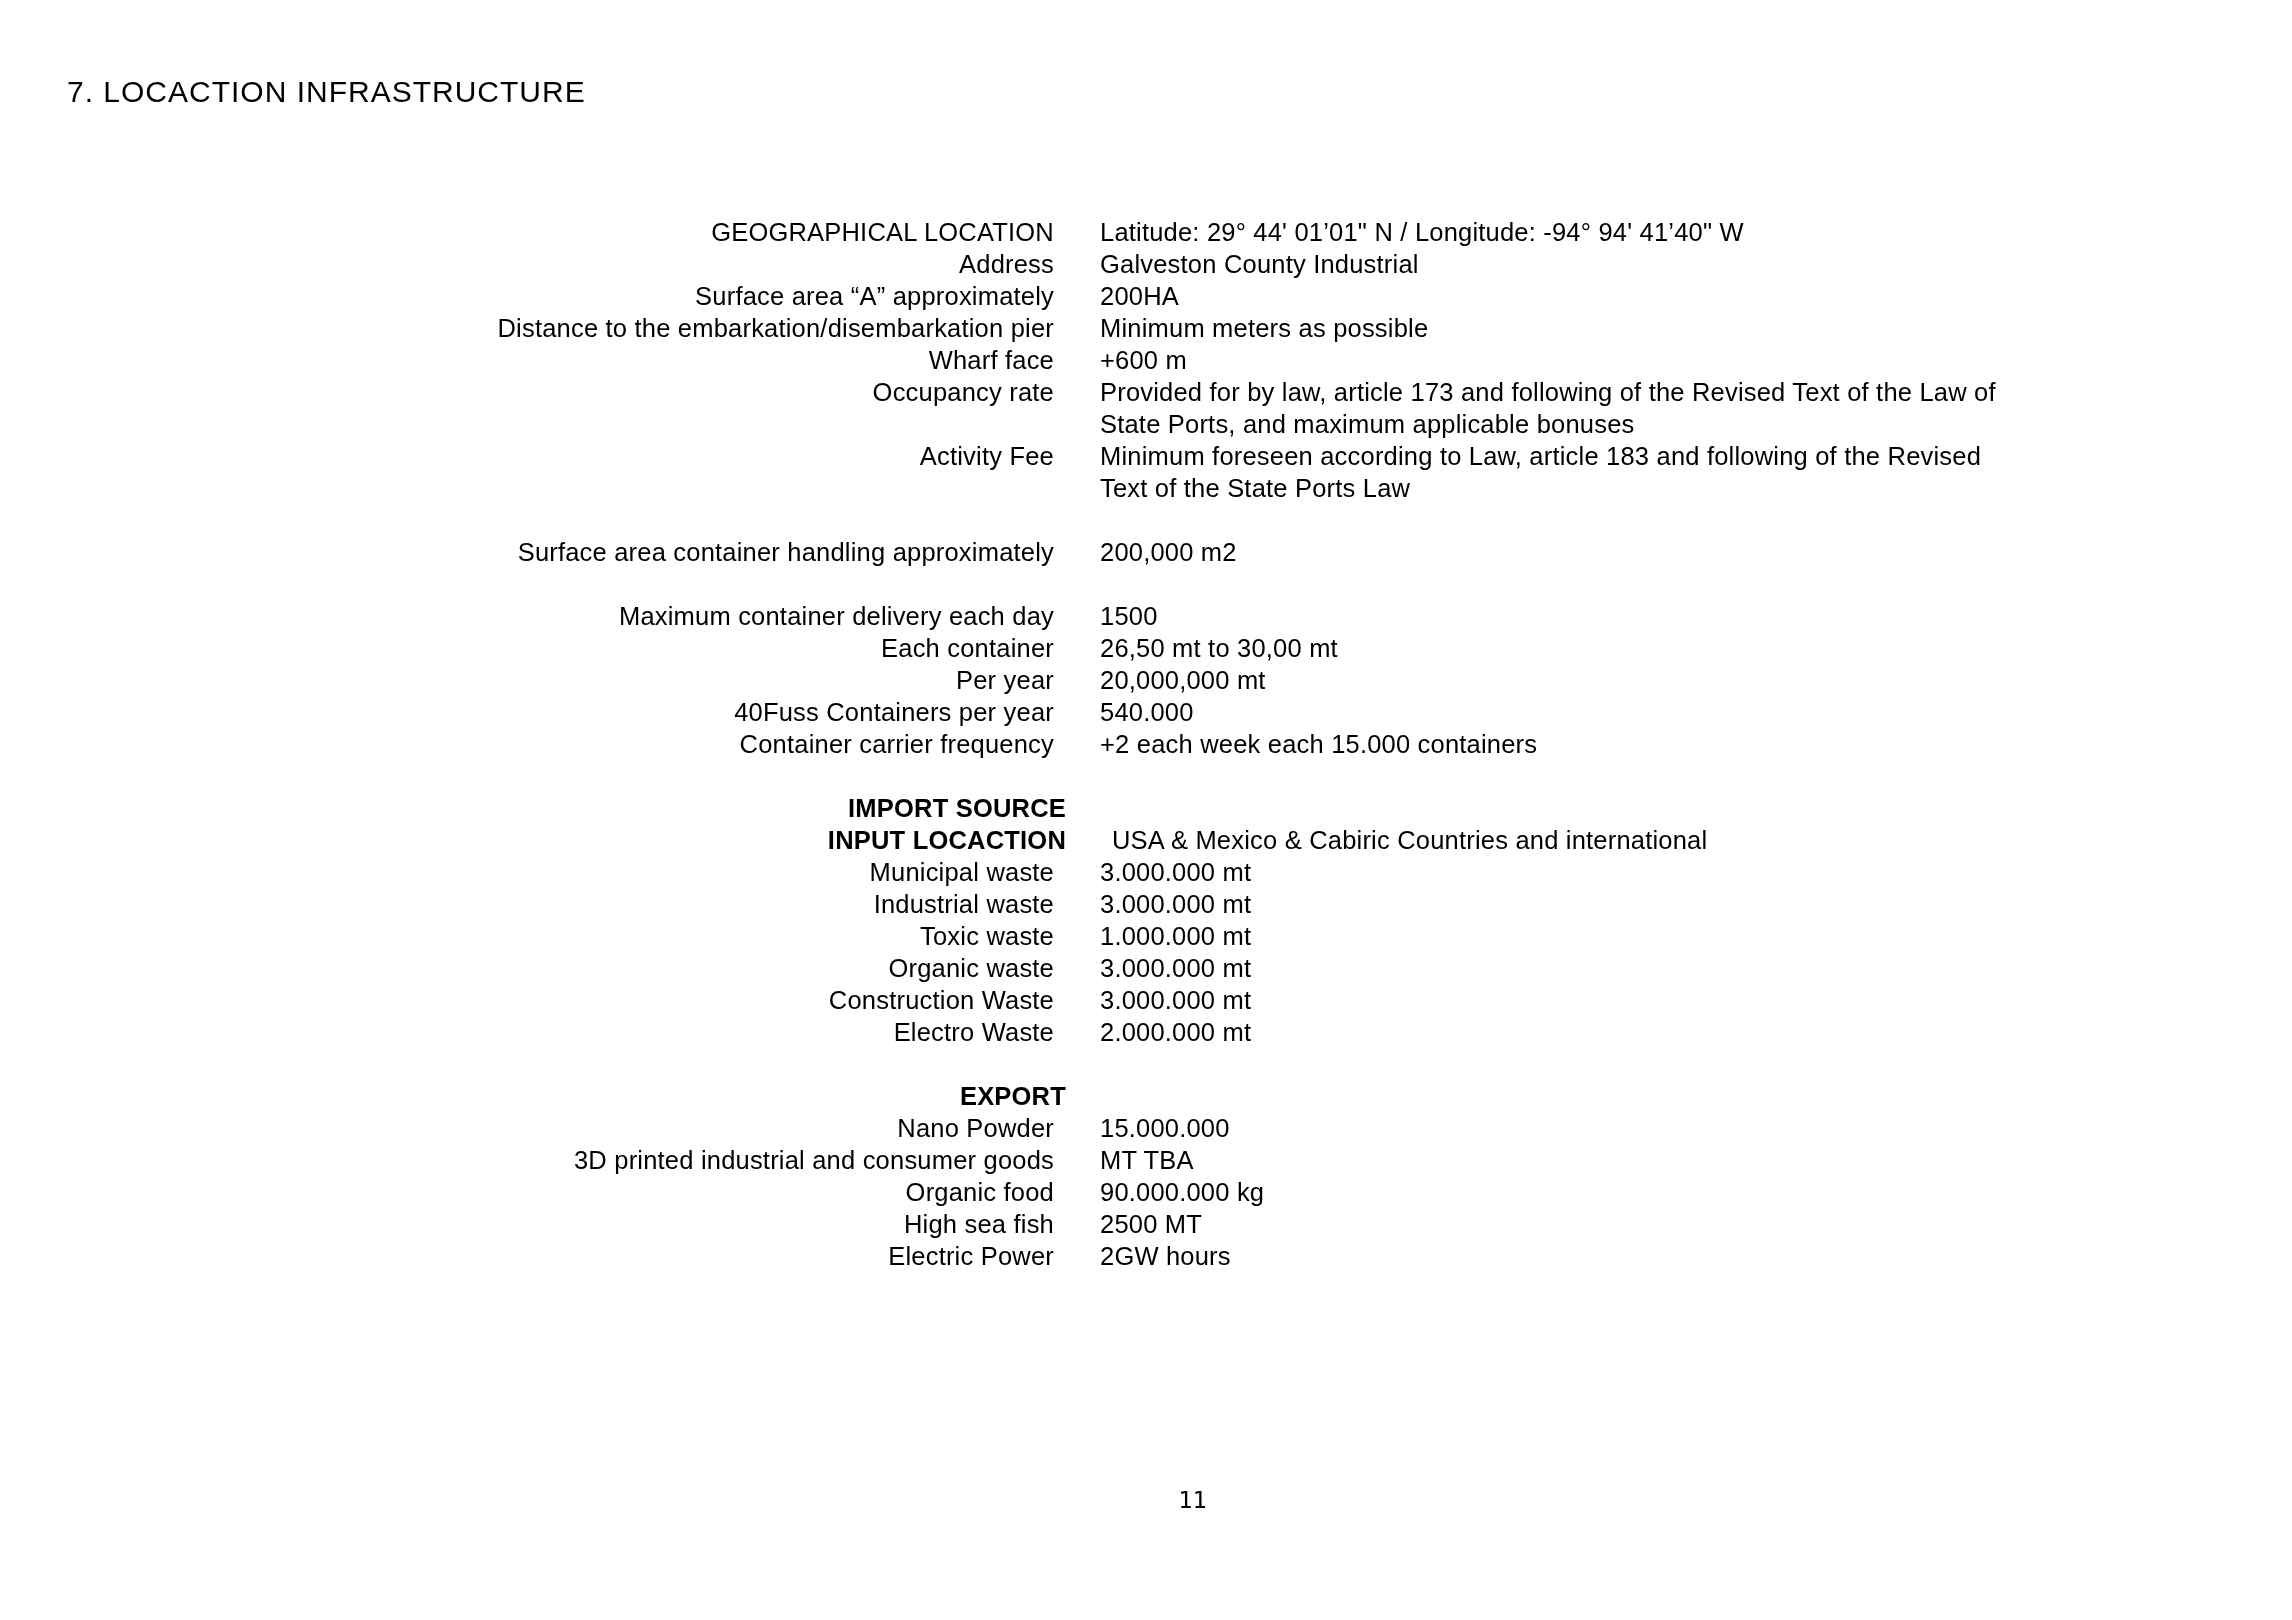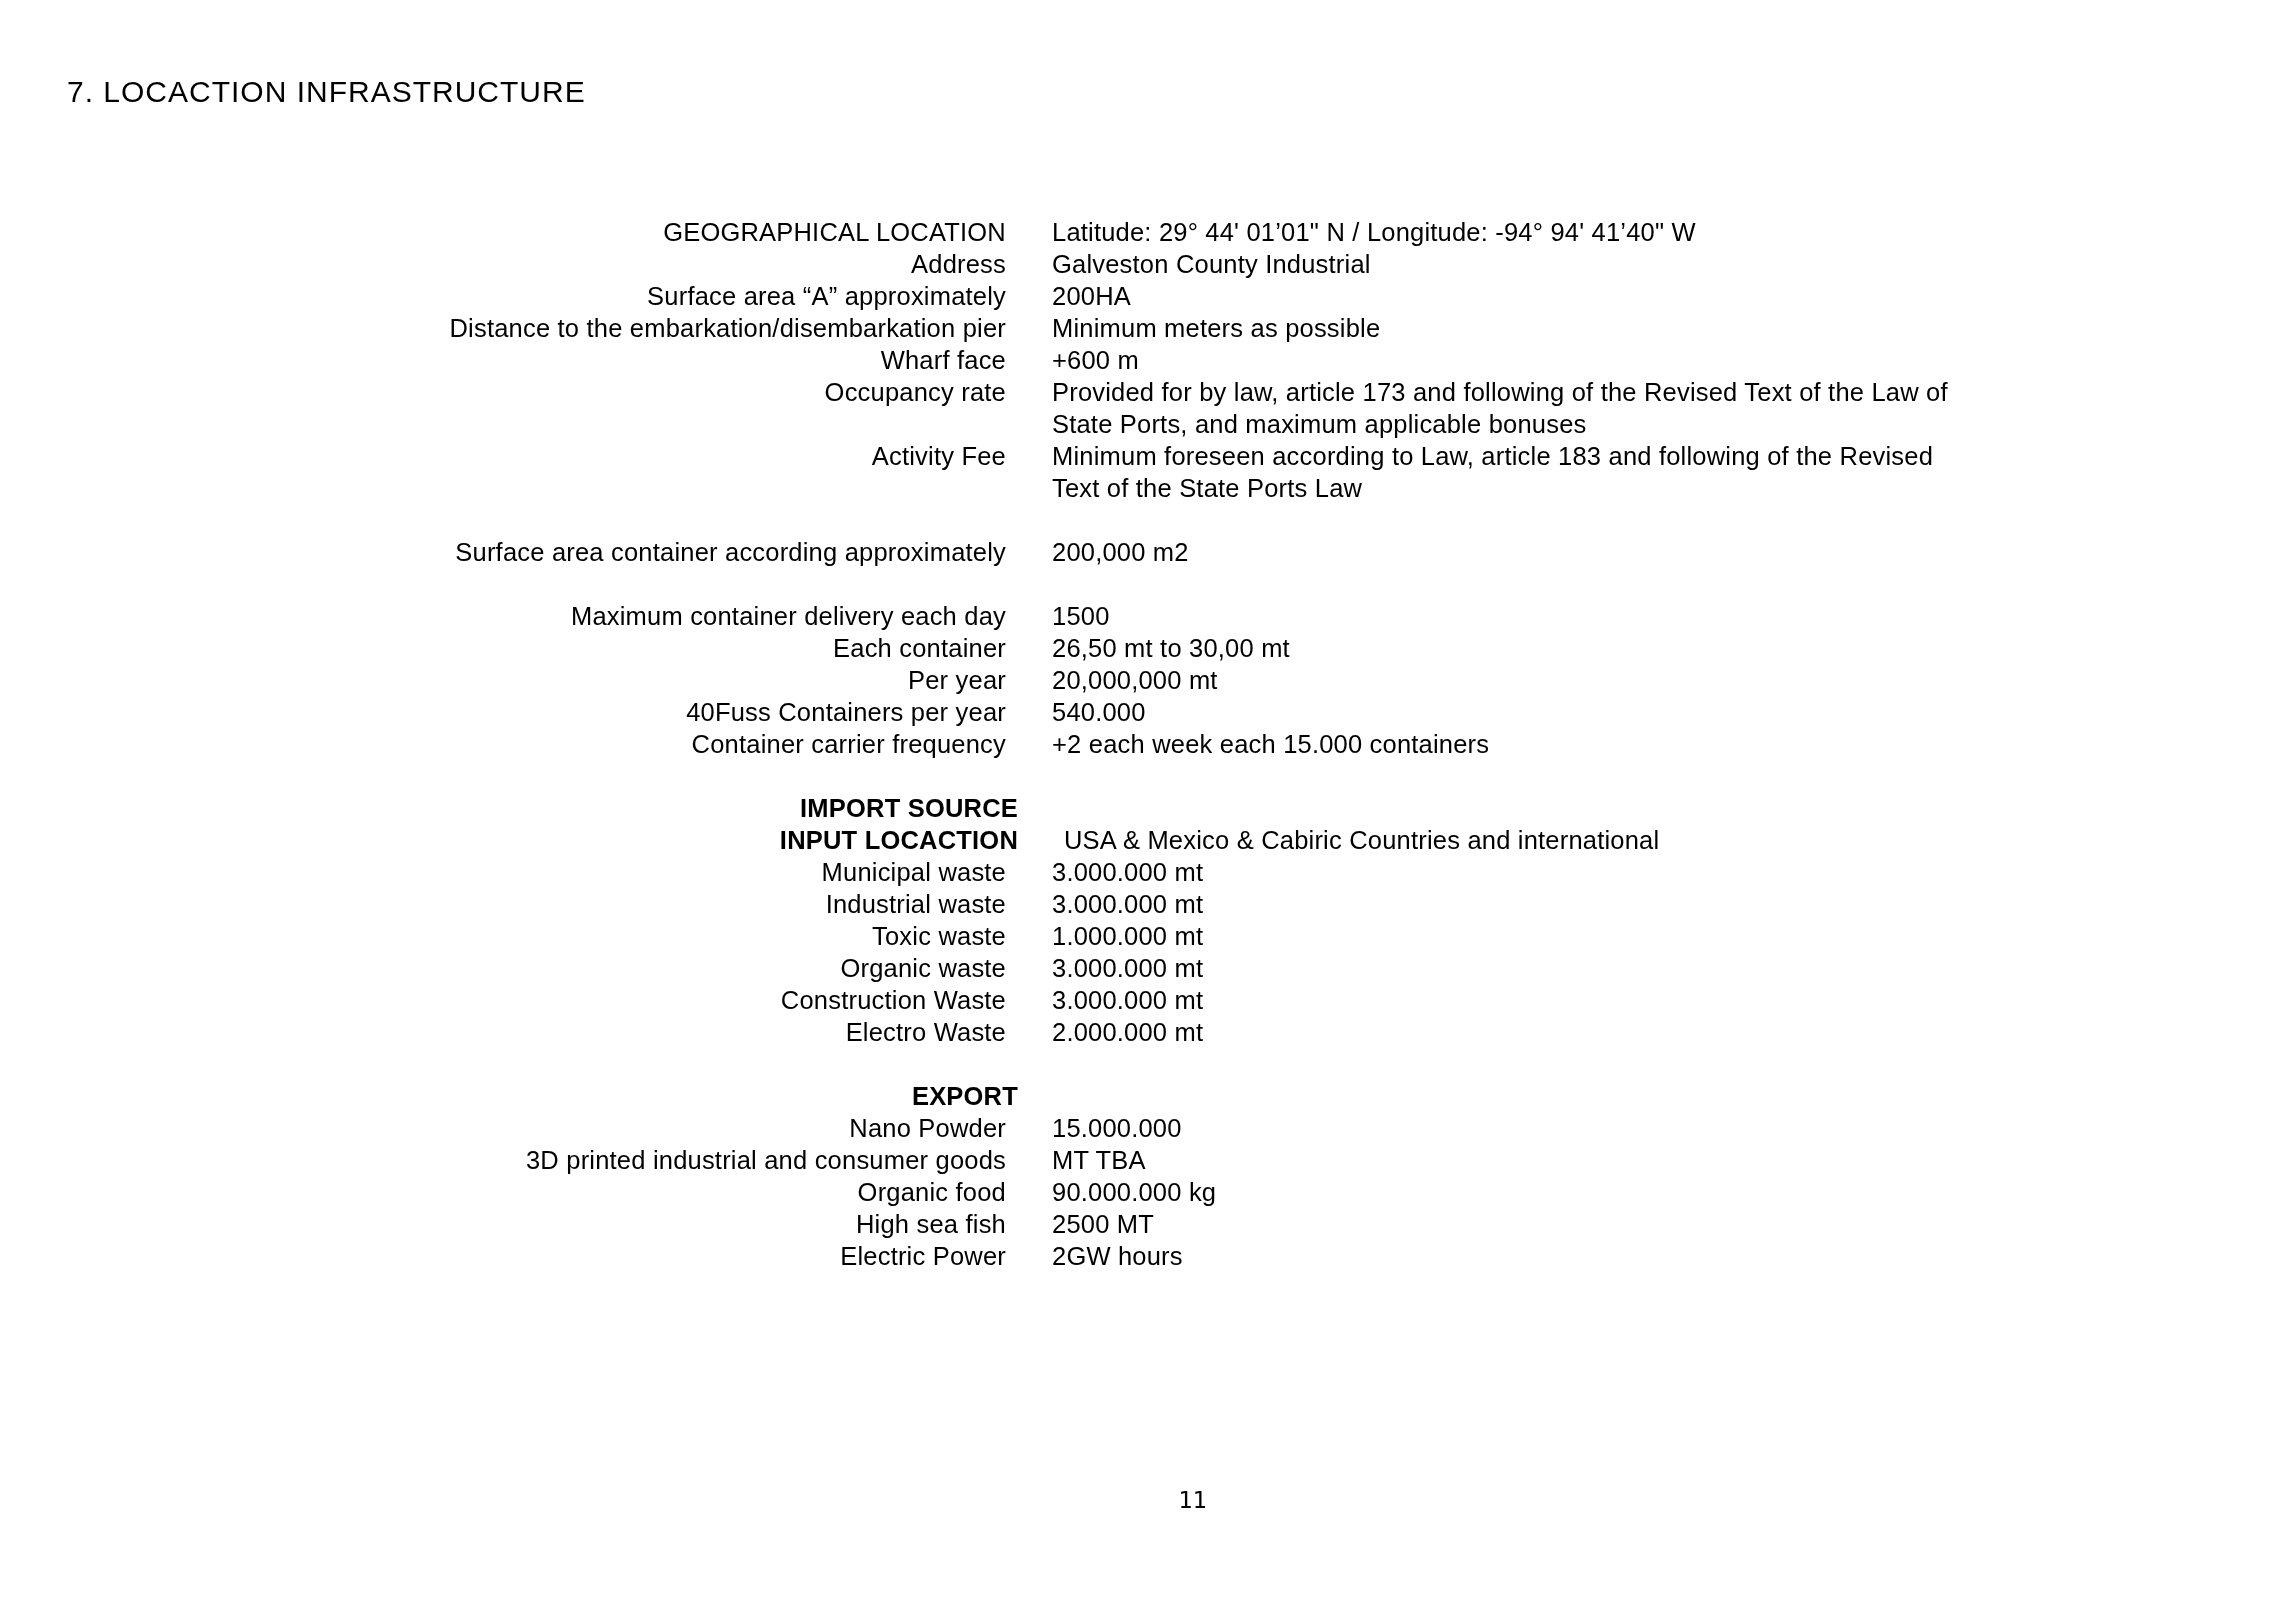--- a/index.html
+++ b/index.html
@@ -32,20 +32,21 @@
     position: absolute;
     left: 0;
     top: 216px;
     width: 2293px;
   }
   .row {
     display: flex;
     align-items: flex-start;
     font-size: 25.5px;
     line-height: 32px;
+    padding-left: 48px;
   }
   .label {
     flex: none;
     width: 1006px;
     text-align: right;
     letter-spacing: 0.2px;
   }
   .value {
     flex: none;
     margin-left: 46px;
@@ -106,21 +107,21 @@
         <div class="label">Activity Fee</div>
         <div class="value">Minimum foreseen according to Law, article 183 and following of the Revised
 Text of the State Ports Law</div>
       </div>
     </div>
 
     <div class="spacer"></div>
 
     <div class="section">
       <div class="row">
-        <div class="label">Surface area container according approximately</div>
+        <div class="label">Surface area container handling approximately</div>
         <div class="value">200,000 m2</div>
       </div>
     </div>
 
     <div class="spacer"></div>
 
     <div class="section">
       <div class="row">
         <div class="label">Maximum container delivery each day</div>
         <div class="value">1500</div>

